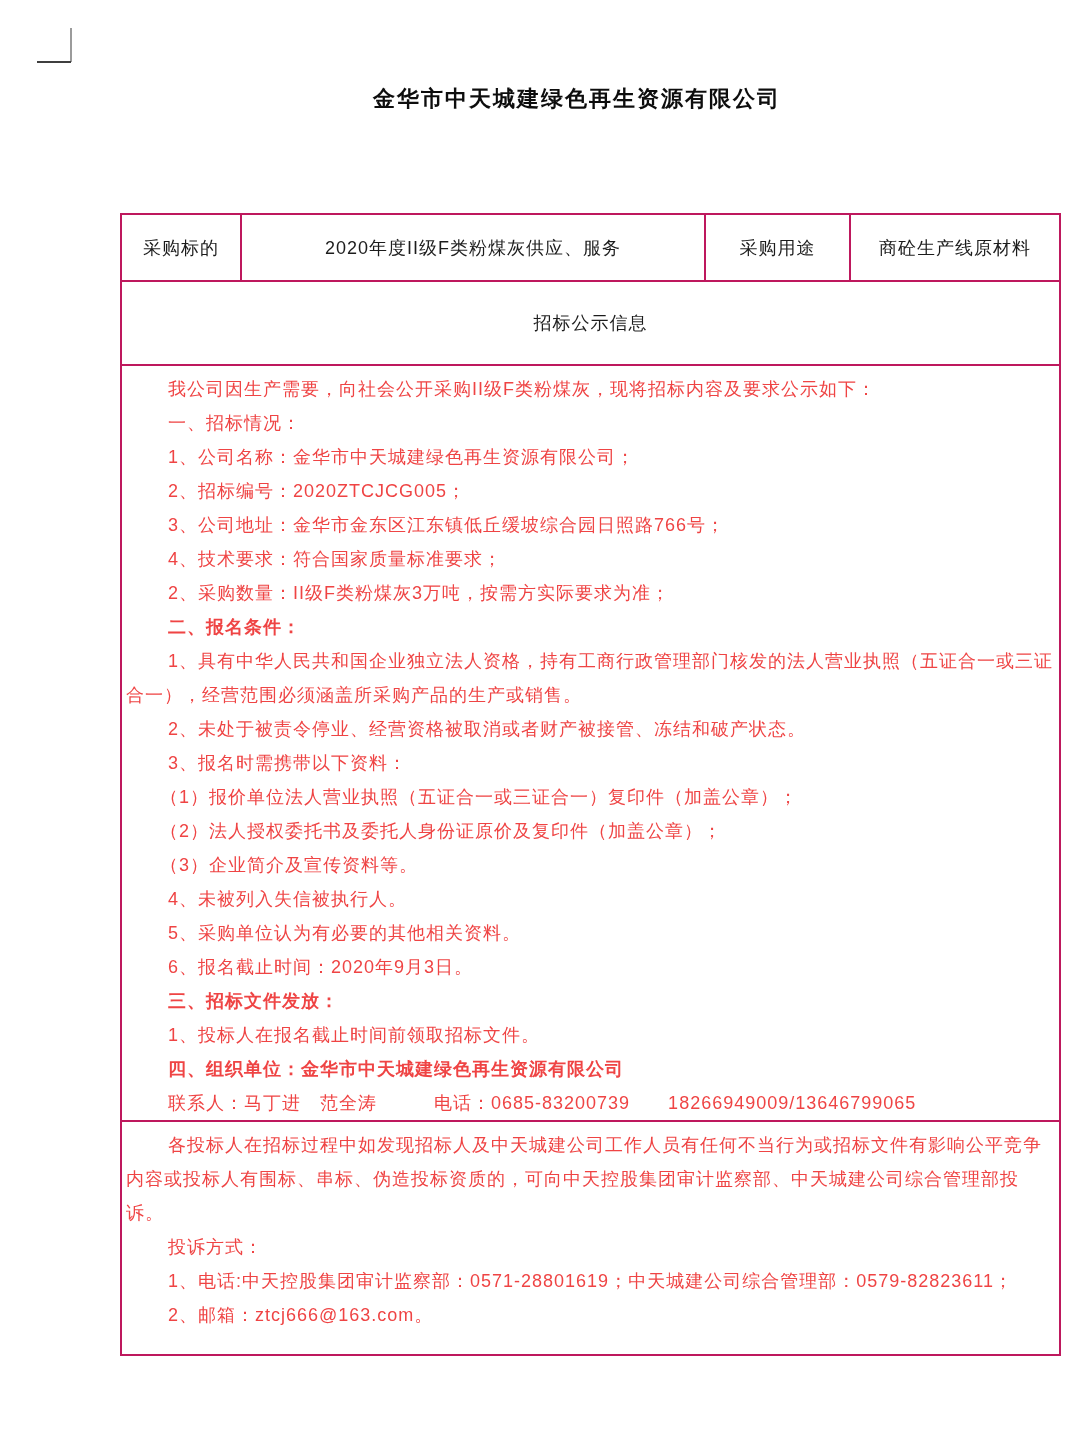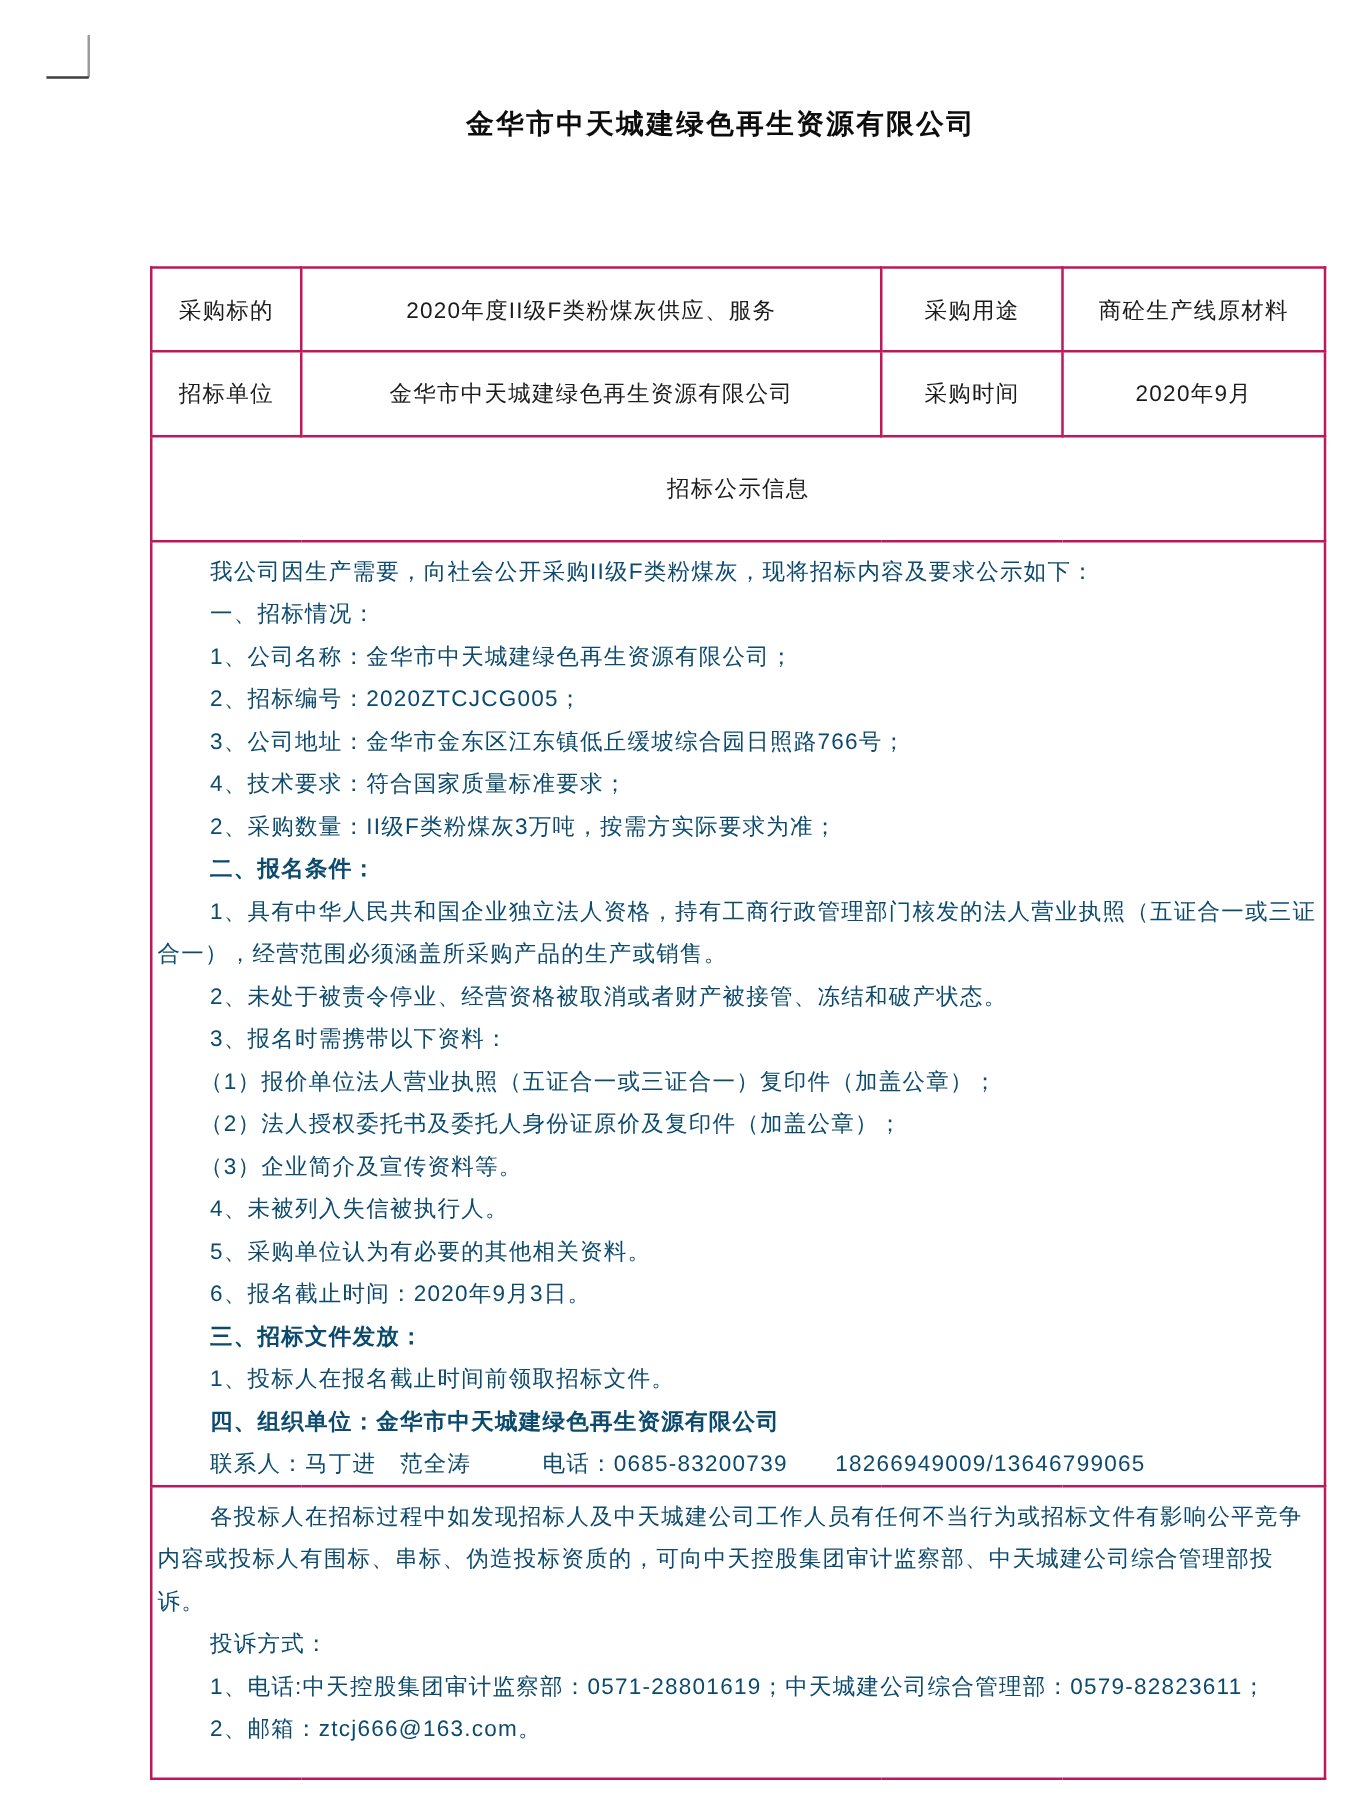--- a/index.html
+++ b/index.html
@@ -62,21 +62,21 @@
     height: 234px;
     vertical-align: top;
     padding: 6px 4px 0 4px;
     text-align: left;
   }
   p.doc-line {
     font-size: 18px;
     line-height: 34px;
     letter-spacing: 1px;
     text-indent: 42px;
-    color: #0c4a6e;
+    color: #ef4444;
   }
   p.doc-line.paren { text-indent: 34px; }
   p.doc-line.bold { font-weight: bold; }
 </style>
 </head>
 <body>
 
 <div class="page">
 
   <div class="crop crop-tl-v"></div>
@@ -92,26 +92,20 @@
       <col style="width:464px">
       <col style="width:145px">
       <col style="width:210px">
     </colgroup>
     <tbody>
         <tr class="r1">
       <td class="c">采购标的</td>
       <td class="c">2020年度II级F类粉煤灰供应、服务</td>
       <td class="c">采购用途</td>
       <td class="c">商砼生产线原材料</td>
-    </tr>
-    <tr class="r2">
-      <td class="c">招标单位</td>
-      <td class="c">金华市中天城建绿色再生资源有限公司</td>
-      <td class="c">采购时间</td>
-      <td class="c">2020年9月</td>
     </tr>
     <tr class="r3">
       <td class="c" colspan="4">招标公示信息</td>
     </tr>
     <tr>
       <td class="body-cell" colspan="4">
         <p class="doc-line">我公司因生产需要，向社会公开采购II级F类粉煤灰，现将招标内容及要求公示如下：</p>
         <p class="doc-line">一、招标情况：</p>
         <p class="doc-line">1、公司名称：金华市中天城建绿色再生资源有限公司；</p>
         <p class="doc-line">2、招标编号：2020ZTCJCG005；</p>

